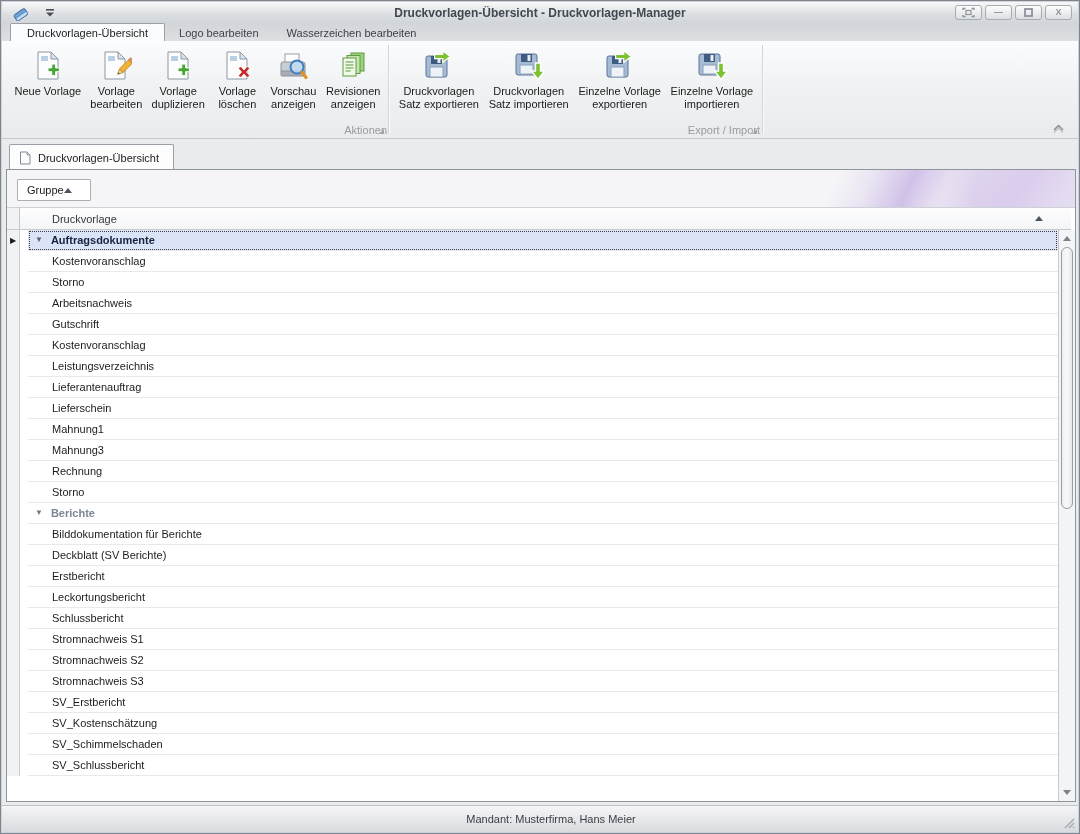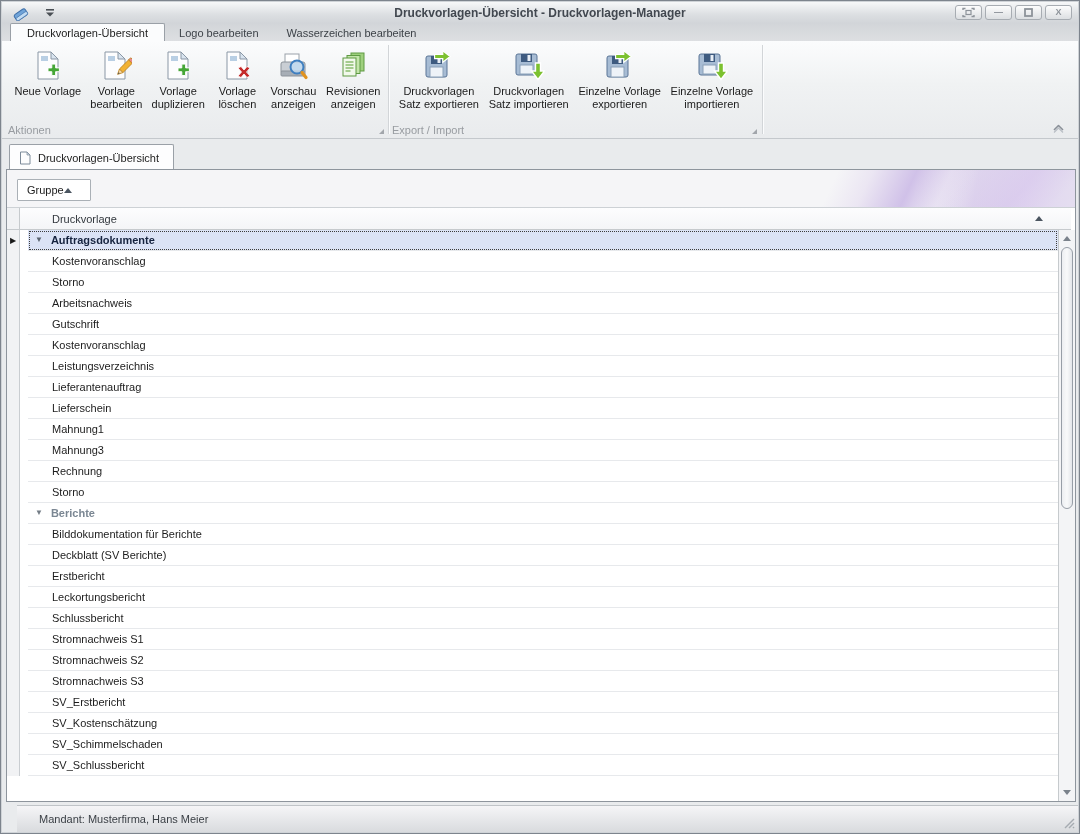--- a/index.html
+++ b/index.html
@@ -31,21 +31,21 @@
 
   
   .ribbon{ position:absolute; top:40px; left:1px; right:1px; height:98px;
     background:linear-gradient(#fbfcfd,#f0f2f3 45%,#e9ebed); border-bottom:1px solid #c4c8cc; }
   .rgroup{ position:absolute; top:0; bottom:0; }
   .rgroup-buttons{ display:flex; align-items:flex-start; padding:7px 2px 0 2px; }
   .rbtn{ display:flex; flex-direction:column; align-items:center; text-align:left;
     padding:2px 5px; border-radius:2px; min-width:56px; }
   .rbtn svg{ width:32px; height:32px; margin-bottom:3px; }
   .rbtn .l{ line-height:13px; color:#1b1b1b; white-space:nowrap; }
-  .rgroup-caption{ position:absolute; left:0; right:0; bottom:2px; text-align:left;
+  .rgroup-caption{ position:absolute; left:0; right:0; bottom:2px; text-align:right;
     color:#989ca1; }
   .rgroup-corner{ position:absolute; right:3px; bottom:4px; width:0; height:0;
     border-left:5px solid transparent; border-bottom:5px solid #a2a6ab; }
   .rsep{ position:absolute; top:4px; bottom:4px; width:1px; background:#d2d5d8;
     box-shadow:1px 0 0 #fbfcfd; }
   .ribbon-collapse{ position:absolute; right:12px; bottom:4px; width:15px; height:12px; }
 
   
   .doc-tabstrip{ position:absolute; top:138px; left:1px; right:1px; height:30px; background:#e9ebed; }
   .doc-tab{ position:absolute; left:7px; top:5px; height:26px; background:#fdfdfe;
@@ -97,23 +97,23 @@
   .vscroll{ position:absolute; top:60px; right:0; bottom:0; width:17px;
     background:#f3f4f6; border-left:1px solid #c6cacd; }
   .varrow{ position:absolute; left:0; right:0; height:15px; display:flex;
     align-items:center; justify-content:center; }
   .varrow.up{ top:1px; } .varrow.down{ bottom:1px; }
   .vthumb{ position:absolute; left:2px; right:2px; top:17px; height:262px;
     border:1px solid #979ea7; border-radius:7px;
     background:linear-gradient(90deg,#eceef1,#f8f9fa 50%,#e3e6ea); }
 
   
-  .statusbar{ position:absolute; left:16px; right:1px; bottom:1px; height:27px;
+  .statusbar{ position:absolute; left:1px; right:1px; bottom:1px; height:27px;
     background:linear-gradient(#f5f5f7,#d9dbde); border-top:1px solid #c0c4c8;
-    display:flex; align-items:center; padding-left:22px; color:#3a3f45; }
+    display:flex; align-items:center; padding-left:22px; color:#3a3f45;justify-content:center; }
   .grip{ position:absolute; right:3px; bottom:3px; width:13px; height:13px; }
 </style>
 </head>
 <body>
 
 <div class="window">
 
   <div class="titlebar">
     <svg class="app-icon" viewBox="0 0 18 16">
       <g transform="rotate(-35 9 9)">

